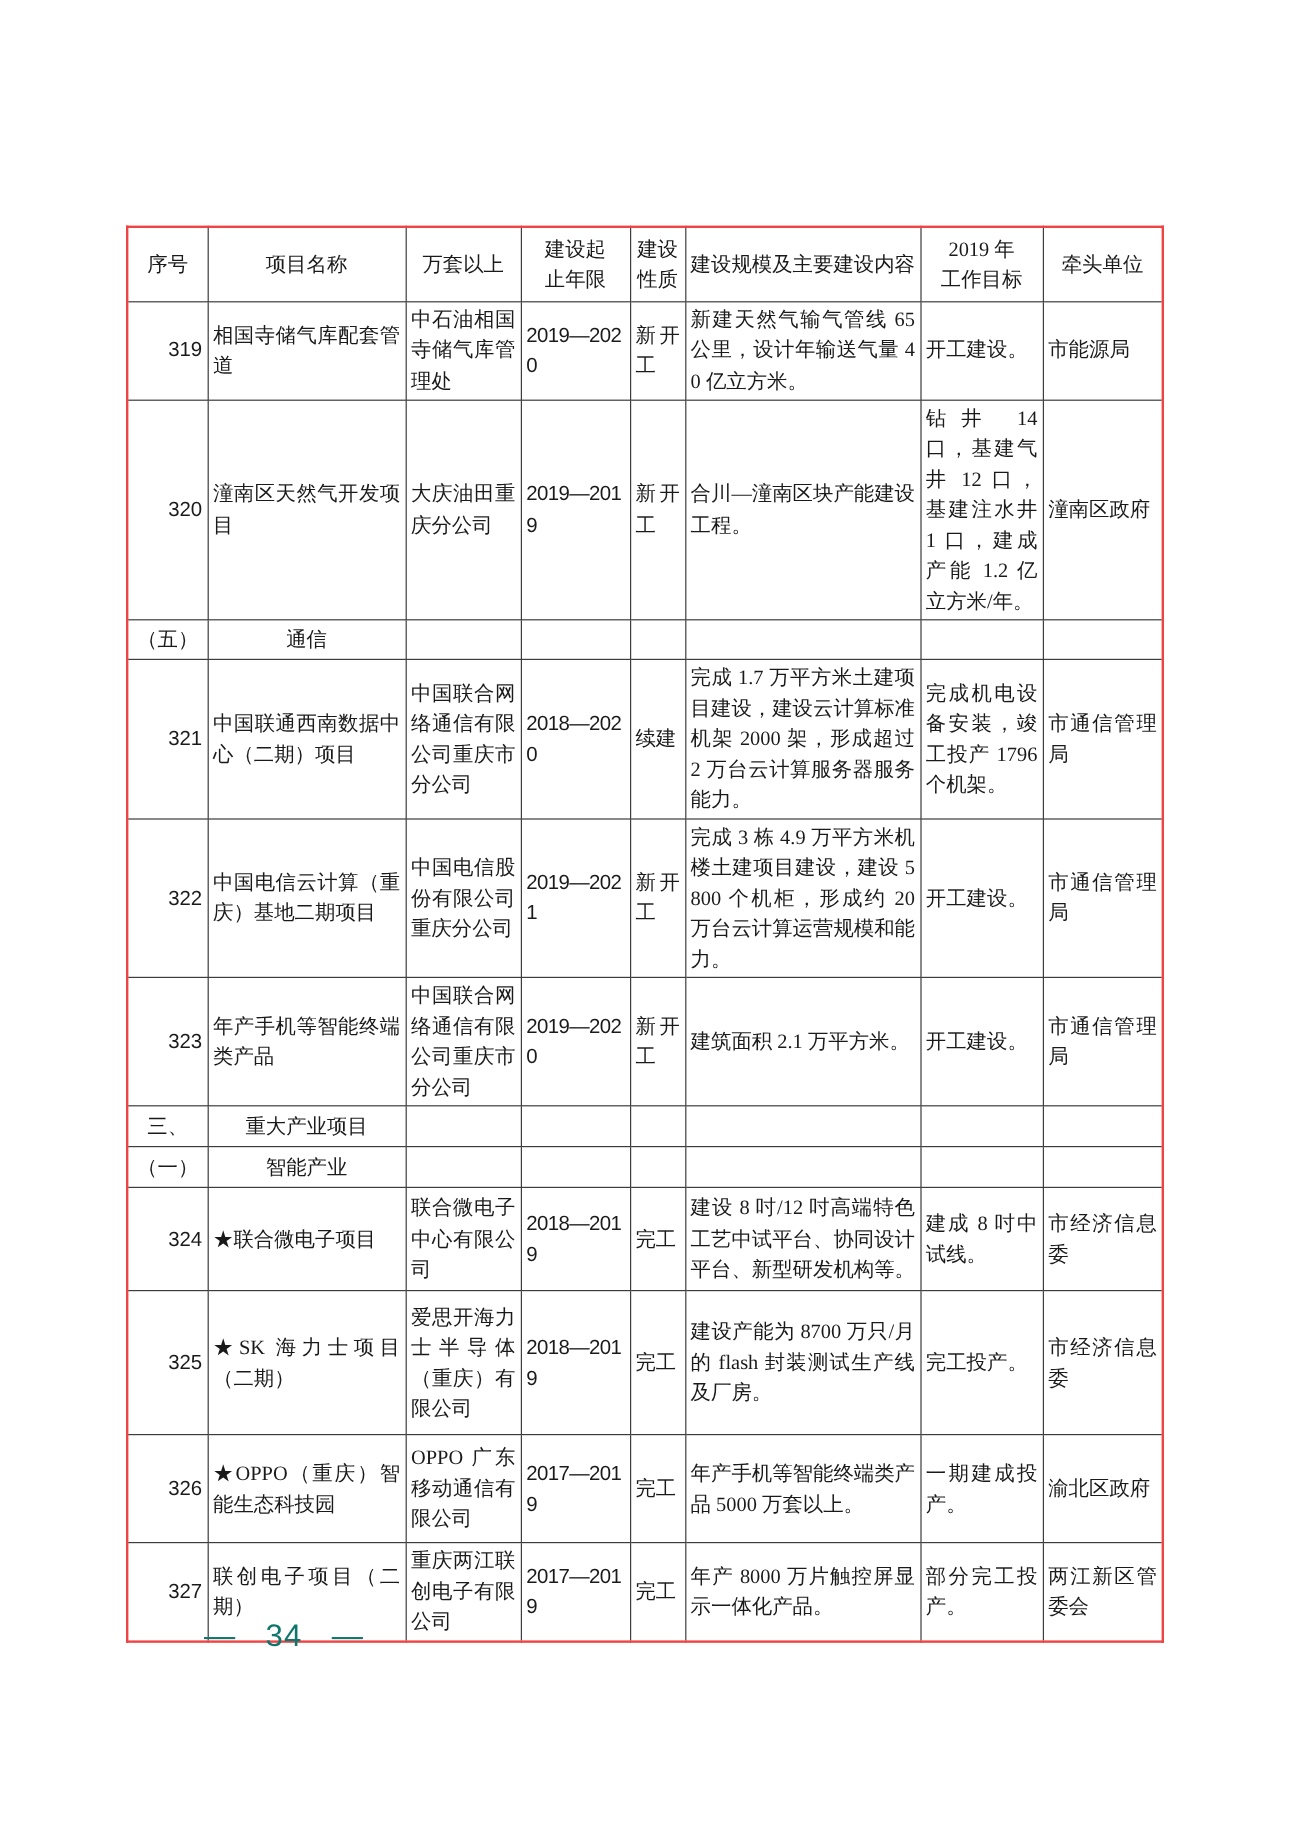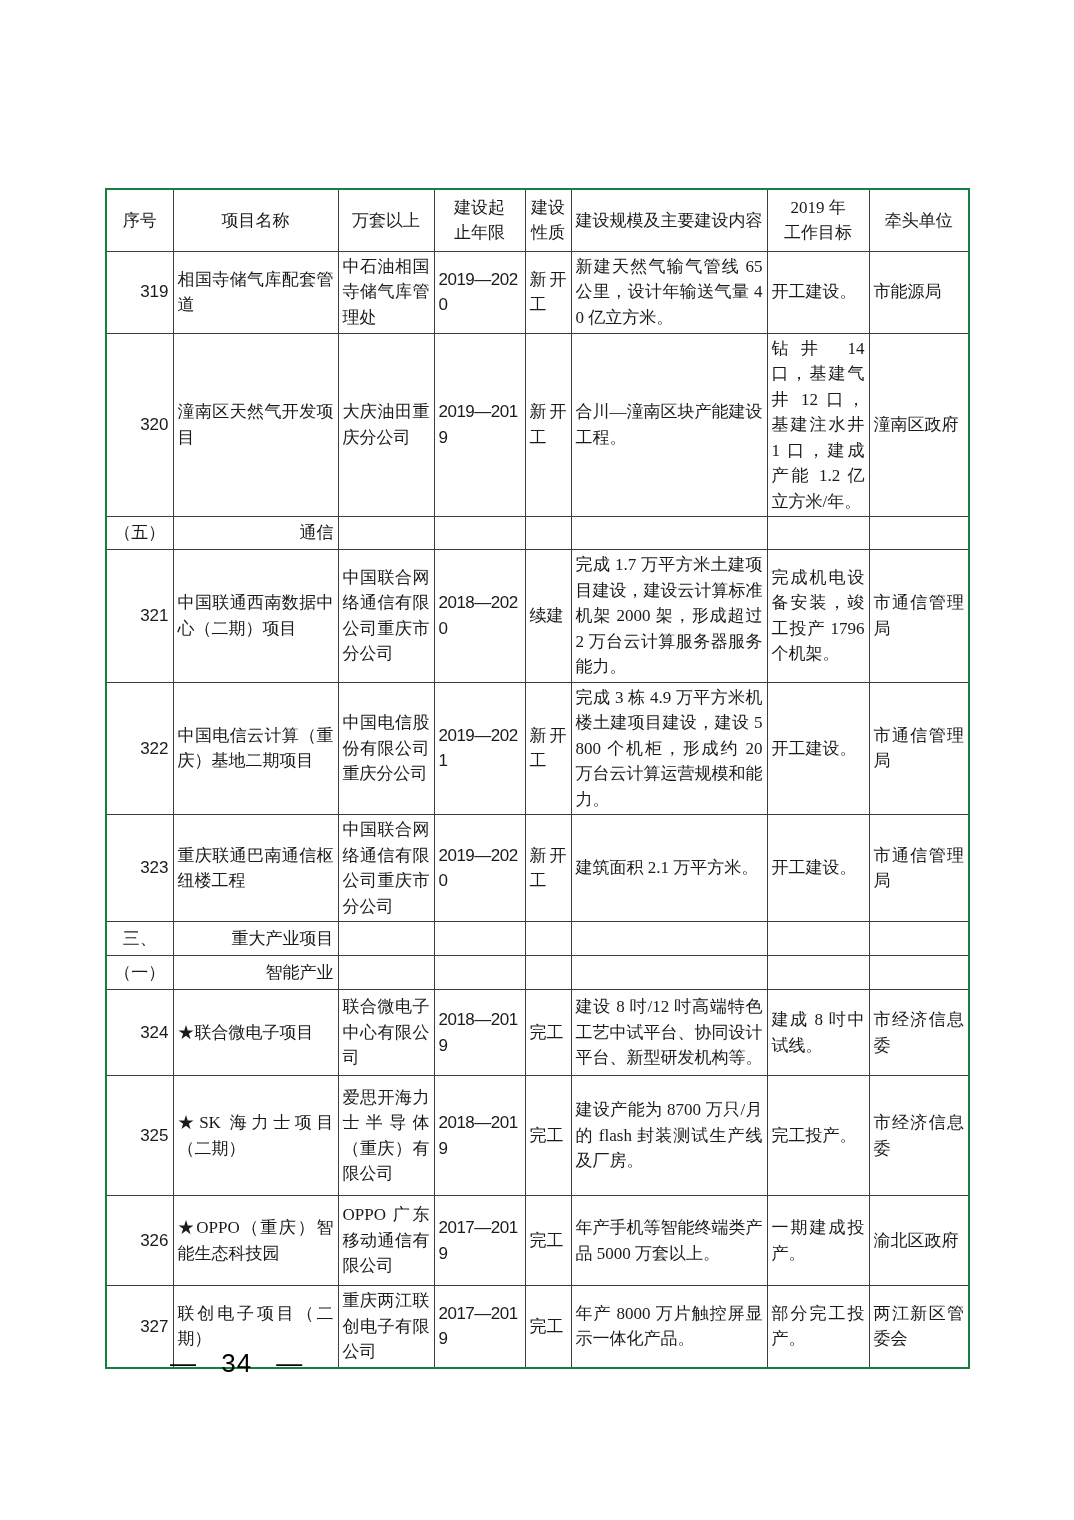--- a/index.html
+++ b/index.html
@@ -17,21 +17,21 @@
     position: absolute;
     left: 105px;
     top: 188px;
     width: 863px;
   }
 
   table.projects {
     border-collapse: collapse;
     table-layout: fixed;
     width: 863px;
-    border: 2px solid #15803d;
+    border: 2px solid #ef4444;
   }
   table.projects th,
   table.projects td {
     border: 1px solid #3d3d3d;
     vertical-align: middle;
     font-size: 17px;
     font-weight: normal;
     line-height: 1.5;
     padding: 2px 4px;
     overflow: hidden;
@@ -71,29 +71,29 @@
     font-weight: 600;
     font-size: 16px;
     letter-spacing: -0.5px;
     padding: 2px 1px;
   }
   td.c-name, td.c-legal, td.c-nature, td.c-scale, td.c-target, td.c-lead {
     text-align: justify;
     text-justify: inter-character;
   }
   td.c-sec-no { text-align: center; }
-  td.c-sec-name { text-align: right; }
+  td.c-sec-name { text-align: center; }
 
   .footer-pageno {
     position: absolute;
     left: 170px;
     top: 1348px;
     font-family: "Liberation Sans", "DejaVu Sans", sans-serif;
     font-size: 26px;
-    color: #000000;
+    color: #0f766e;
     word-spacing: 16px;
     letter-spacing: 1px;
   }
 </style>
 </head>
 <body>
 
 <div class="page">
 
   <div class="table-wrap">
@@ -169,21 +169,21 @@
           <td class="c-name">中国电信云计算（重庆）基地二期项目</td>
           <td class="c-legal">中国电信股份有限公司重庆分公司</td>
           <td class="c-years">2019—2021</td>
           <td class="c-nature">新开工</td>
           <td class="c-scale">完成 3 栋 4.9 万平方米机楼土建项目建设，建设 5800 个机柜，形成约 20 万台云计算运营规模和能力。</td>
           <td class="c-target">开工建设。</td>
           <td class="c-lead">市通信管理局</td>
         </tr>
         <tr>
           <td class="c-no">323</td>
-          <td class="c-name">重庆联通巴南通信枢纽楼工程</td>
+          <td class="c-name">年产手机等智能终端类产品</td>
           <td class="c-legal">中国联合网络通信有限公司重庆市分公司</td>
           <td class="c-years">2019—2020</td>
           <td class="c-nature">新开工</td>
           <td class="c-scale">建筑面积 2.1 万平方米。</td>
           <td class="c-target">开工建设。</td>
           <td class="c-lead">市通信管理局</td>
         </tr>
         <tr>
           <td class="c-sec-no">三、</td>
           <td class="c-sec-name">重大产业项目</td>

